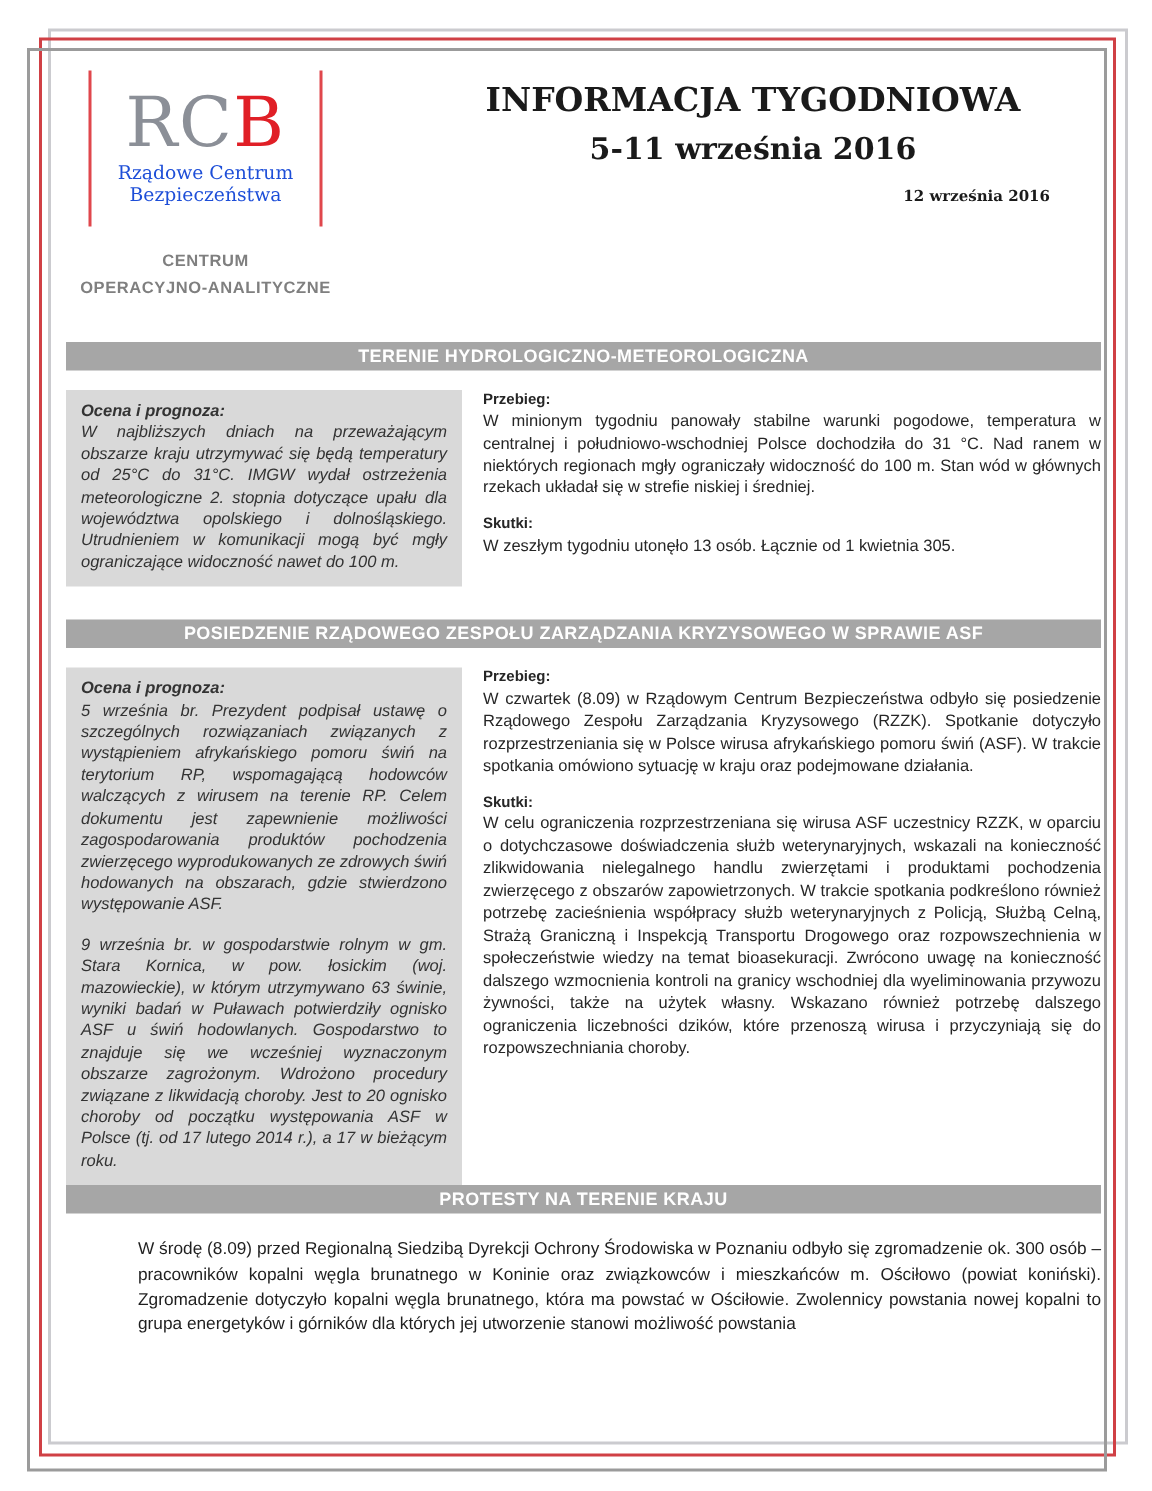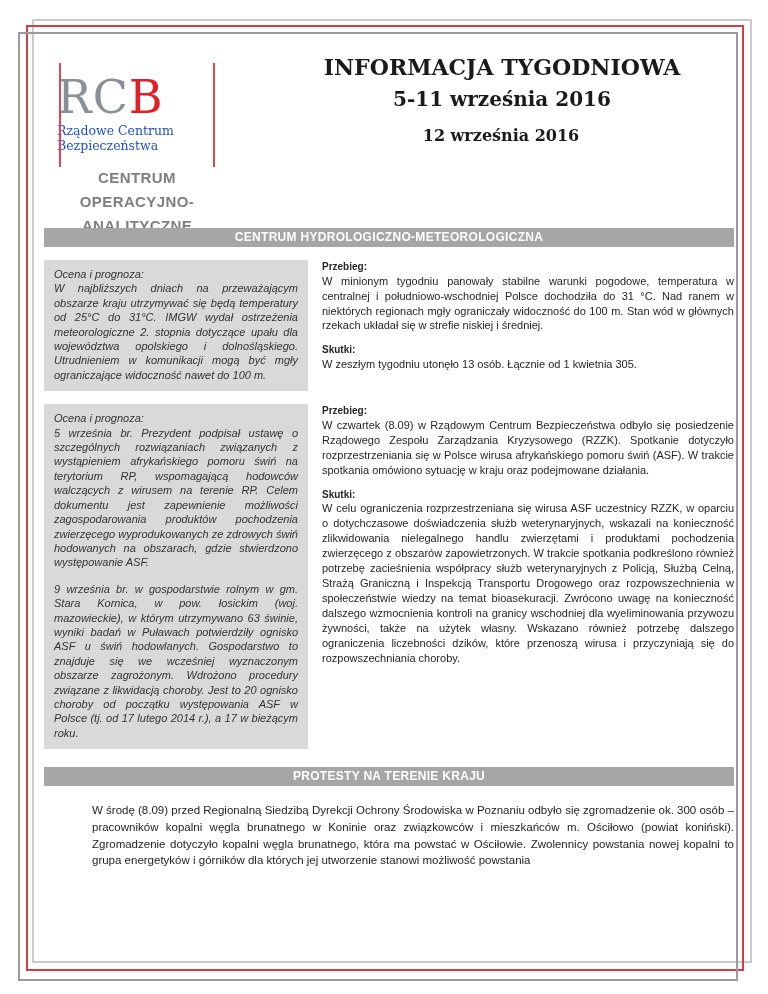--- a/index.html
+++ b/index.html
@@ -4,53 +4,53 @@
 <style>
   html,body{margin:0;padding:0;background:#ffffff;}
   .page{position:relative;width:768px;height:994px;background:#ffffff;overflow:hidden;
         font-family:"Liberation Sans",sans-serif;color:#262626;}
   .frame{position:absolute;box-sizing:border-box;background:transparent;}
   .frame-light{left:32px;top:19px;width:720px;height:944px;border:2px solid #cbcbcf;}
   .frame-red{left:26px;top:25px;width:718px;height:946px;border:2px solid #d04045;}
   .frame-dark{left:18px;top:32px;width:720px;height:949px;border:2px solid #9b9b9b;}
 
   
-  .logo{position:absolute;left:57px;top:60px;width:160px;text-align:left;padding-top:14px;box-sizing:border-box;}
+  .logo{position:absolute;left:57px;top:44px;width:160px;text-align:center;padding-top:14px;box-sizing:border-box;}
   .logo-bar{position:absolute;top:3px;width:2px;height:104px;background:#e0474c;}
   .logo-bar-left{left:2px;}
   .logo-bar-right{left:156px;}
   .logo-acronym{font-family:"DejaVu Serif",serif;font-size:46px;line-height:1;letter-spacing:1px;}
   .acr-gray{color:#8b8f97;}
   .acr-red{color:#e01f26;}
   .logo-sub{margin-top:3px;font-family:"DejaVu Serif",serif;font-size:12.5px;line-height:1.2;color:#1d4ed8;}
   .center-name{position:absolute;left:36px;top:166px;width:202px;text-align:center;
-               font-size:15px;font-weight:bold;color:#7f7f7f;line-height:1.6;letter-spacing:0.4px;}
+               font-size:11px;font-weight:bold;color:#7f7f7f;line-height:1.6;letter-spacing:0.4px;}
 
   
   .title-block{position:absolute;left:302px;top:54px;width:400px;text-align:center;
                font-family:"DejaVu Serif",serif;font-weight:bold;color:#1a1a1a;}
   .title-l1{font-size:22px;line-height:1.25;}
   .title-l2{font-size:21px;line-height:1.25;margin-top:3px;}
   .title-l3{font-size:20px;line-height:1.25;margin-top:5px;}
-  .title-date{margin-top:14px;text-align:center;font-size:16px;padding-right:2px;}
+  .title-date{margin-top:14px;text-align:right;font-size:10px;padding-right:2px;}
 
   
   .content{position:absolute;left:44px;top:228px;width:690px;}
   .section-bar{height:19px;background:#a6a6a6;color:#ffffff;font-size:12px;font-weight:bold;
                text-align:center;line-height:19px;letter-spacing:0.3px;}
   .row{display:flex;margin-top:13px;align-items:flex-start;}
   .assess-box{width:264px;box-sizing:border-box;background:#d9d9d9;padding:7px 10px 9px 10px;
               font-style:italic;color:#333;font-size:11px;line-height:1.31;text-align:justify;flex:none;}
-  .box-title{font-weight:normal;}
+  .box-title{font-weight:bold;}
   .box-p + .box-p{margin-top:12px;}
   .main-col{flex:1;margin-left:14px;font-size:11px;line-height:1.36;text-align:justify;}
   .para-label{font-weight:bold;font-size:10px;}
   .spaced{margin-top:10px;}
   .gap-lg{margin-top:22px;}
-  .gap-md{margin-top:18px;}
+  .gap-md{}
   .full-text{margin-top:16px;font-size:11.5px;line-height:1.45;text-align:justify;color:#1f1f1f;margin-left:48px;}
 </style>
 </head>
 <body>
 
 <div class="page">
   <div class="frame frame-light"></div>
   <div class="frame frame-red"></div>
   <div class="frame frame-dark"></div>
 
@@ -69,34 +69,35 @@
   </div>
 
   <div class="title-block">
     <div class="title-l1">INFORMACJA TYGODNIOWA</div>
     <div class="title-l3">5-11 września 2016</div>
     <div class="title-date">12 września 2016</div>
   </div>
 
   <div class="content">
 
-    <div class="section-bar">CENTRUM HYDROLOGICZNO-METEOROLOGICZNA</div>
+    <div class="section-bar">TERENIE HYDROLOGICZNO-METEOROLOGICZNA</div>
     <div class="row">
       <div class="assess-box">
         <span class="box-title">Ocena i prognoza:</span>
         <div class="box-p">W najbliższych dniach na przeważającym obszarze kraju utrzymywać się będą temperatury od 25°C do 31°C. IMGW wydał ostrzeżenia meteorologiczne 2. stopnia dotyczące upału dla województwa opolskiego i dolnośląskiego. Utrudnieniem w komunikacji mogą być mgły ograniczające widoczność nawet do 100 m.</div>
       </div>
       <div class="main-col">
         <div class="para-label">Przebieg:</div>
         <div class="para-text">W minionym tygodniu panowały stabilne warunki pogodowe, temperatura w centralnej i południowo-wschodniej Polsce dochodziła do 31 °C. Nad ranem w niektórych regionach mgły ograniczały widoczność do 100 m. Stan wód w głównych rzekach układał się w strefie niskiej i średniej.</div>
         <div class="para-label spaced">Skutki:</div>
         <div class="para-text">W zeszłym tygodniu utonęło 13 osób. Łącznie od 1 kwietnia 305.</div>
       </div>
     </div>
 
+    <div class="section-bar gap-lg">POSIEDZENIE RZĄDOWEGO ZESPOŁU ZARZĄDZANIA KRYZYSOWEGO W SPRAWIE ASF</div>
     <div class="row">
       <div class="assess-box">
         <span class="box-title">Ocena i prognoza:</span>
         <div class="box-p">5 września br. Prezydent podpisał ustawę o szczególnych rozwiązaniach związanych z wystąpieniem afrykańskiego pomoru świń na terytorium RP, wspomagającą hodowców walczących z wirusem na terenie RP. Celem dokumentu jest zapewnienie możliwości zagospodarowania produktów pochodzenia zwierzęcego wyprodukowanych ze zdrowych świń hodowanych na obszarach, gdzie stwierdzono występowanie ASF.</div>
         <div class="box-p">9 września br. w gospodarstwie rolnym w gm. Stara Kornica, w pow. łosickim (woj. mazowieckie), w którym utrzymywano 63 świnie, wyniki badań w Puławach potwierdziły ognisko ASF u świń hodowlanych. Gospodarstwo to znajduje się we wcześniej wyznaczonym obszarze zagrożonym. Wdrożono procedury związane z likwidacją choroby. Jest to 20 ognisko choroby od początku występowania ASF w Polsce (tj. od 17 lutego 2014 r.), a 17 w bieżącym roku.</div>
       </div>
       <div class="main-col">
         <div class="para-label">Przebieg:</div>
         <div class="para-text">W czwartek (8.09) w Rządowym Centrum Bezpieczeństwa odbyło się posiedzenie Rządowego Zespołu Zarządzania Kryzysowego (RZZK). Spotkanie dotyczyło rozprzestrzeniania się w Polsce wirusa afrykańskiego pomoru świń (ASF). W trakcie spotkania omówiono sytuację w kraju oraz podejmowane działania.</div>
         <div class="para-label spaced">Skutki:</div>

